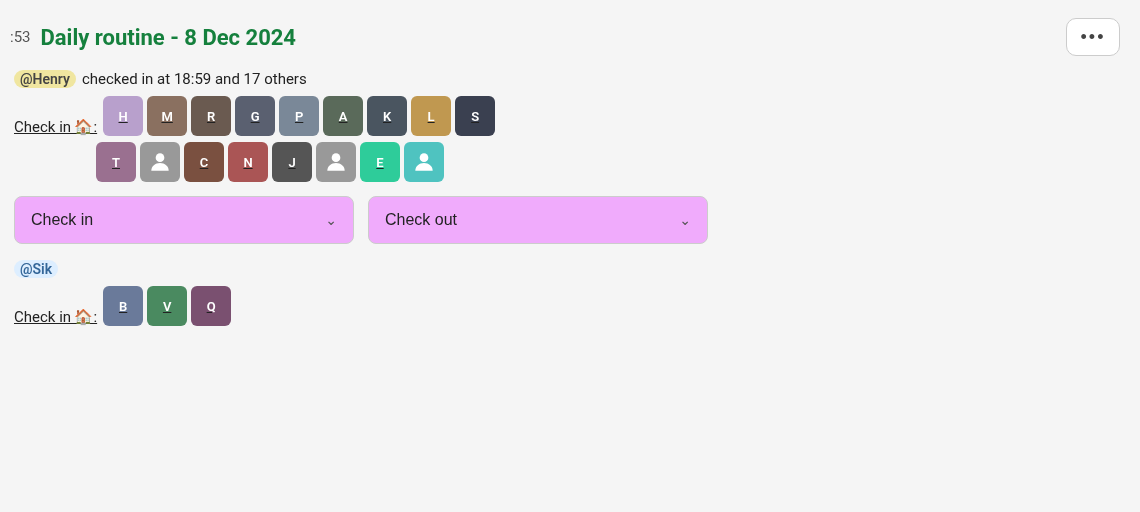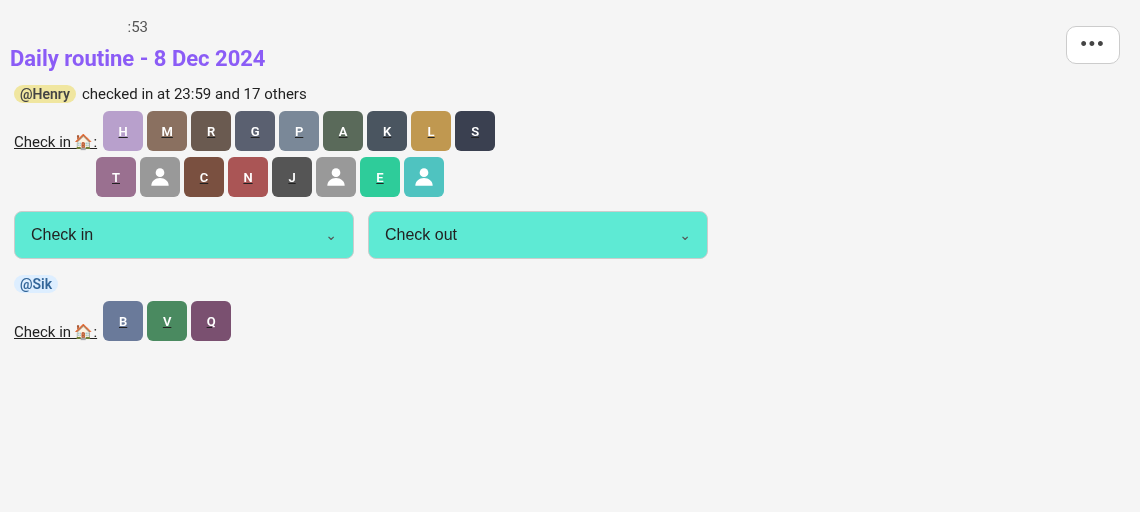--- a/index.html
+++ b/index.html
@@ -21,31 +21,30 @@
       display: flex;
       align-items: center;
       justify-content: space-between;
       padding: 18px 20px 14px 10px;
       background: #f5f5f5;
     }
     .header-left {
       display: flex;
       align-items: center;
       gap: 10px;
-      flex-direction: column;
     }
     .header-time {
       font-size: 15px;
       color: #555;
       font-weight: 400;
     }
     .header-title {
       font-size: 22px;
       font-weight: 700;
-      color: #8b5cf6;
+      color: #15803d;
     }
     .header-more-btn {
       border: 1.5px solid #ccc;
       border-radius: 10px;
       background: #fff;
       width: 54px;
       height: 38px;
       display: flex;
       align-items: center;
       justify-content: center;
@@ -111,21 +110,21 @@
       display: flex;
       gap: 14px;
       margin: 14px 0 16px 0;
     }
     .dropdown-btn {
       display: flex;
       align-items: center;
       justify-content: space-between;
       border: 1.5px solid #ccc;
       border-radius: 8px;
-      background: #5eead4;
+      background: #f0abfc;
       padding: 14px 16px;
       font-size: 16px;
       color: #222;
       cursor: pointer;
       min-width: 200px;
       width: 340px;
       height: 48px;
     }
     .dropdown-btn .chevron {
       font-size: 14px;
@@ -145,21 +144,21 @@
     </div>
     <button class="header-more-btn">
       <span>•••</span>
     </button>
   </div>
 
   <div class="content">
 
     <div class="mention-row">
       <span class="mention-tag">@Henry</span>
-      <span>checked in at 23:59 and 17 others</span>
+      <span>checked in at 18:59 and 17 others</span>
     </div>
 
     <div class="check-row">
       <span class="check-row-label">Check in 🏠:</span>
       <div class="avatar-list">
 
         <div class="av-img" style="background:#b8a0cc;">H</div>
         <div class="av-img" style="background:#8a7060;">M</div>
         <div class="av-img" style="background:#6a5a50;">R</div>
         <div class="av-img" style="background:#5a6070;">G</div>

